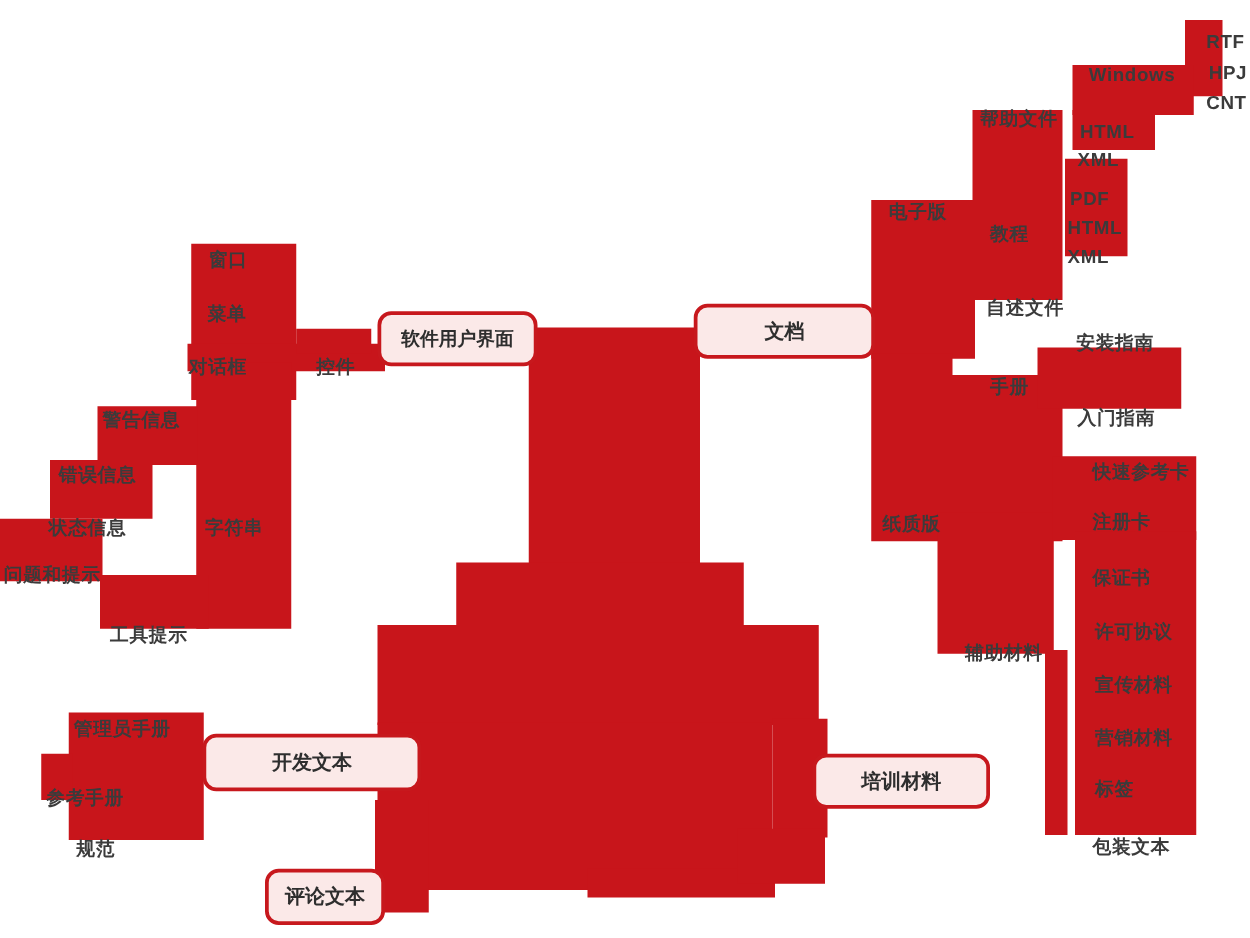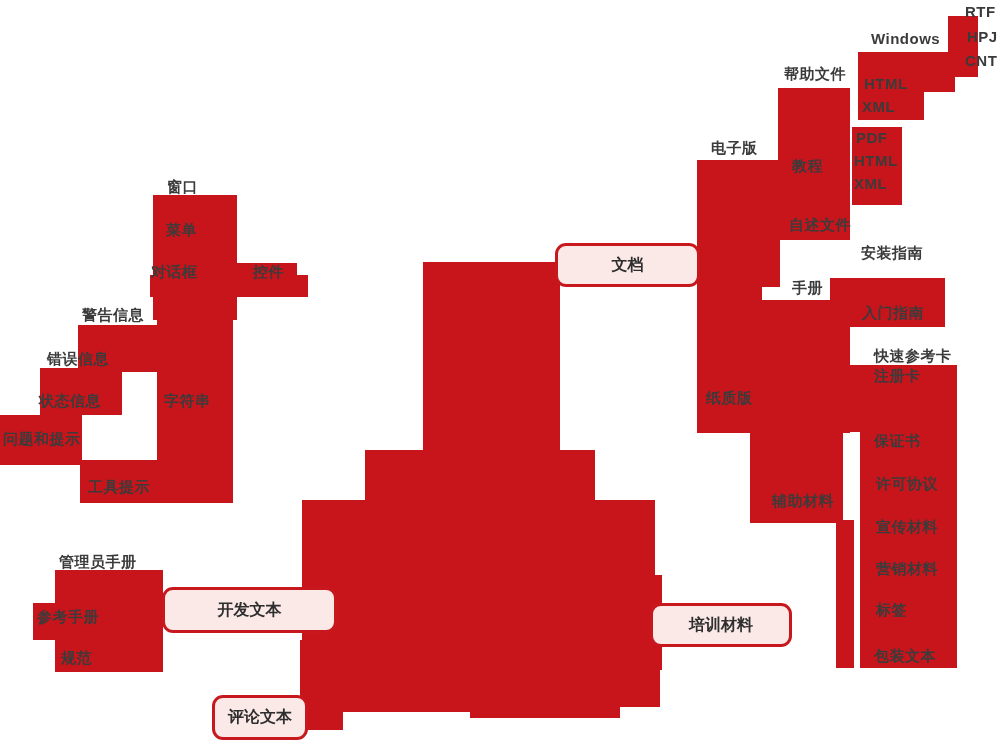--- a/index.html
+++ b/index.html
@@ -17,21 +17,21 @@
   .shape{position:absolute;background:var(--red);}
   .box{
     position:absolute;background:var(--box-bg);
     border:3px solid var(--box-border);border-radius:11px;
     display:flex;align-items:center;justify-content:center;
     font-weight:700;font-size:16px;color:#2E2E2E;
     box-sizing:border-box;white-space:nowrap;
   }
   .lbl{
     position:absolute;font-weight:700;font-size:15px;color:var(--label);
-    white-space:nowrap;line-height:1.1;letter-spacing:0.5px;
+    white-space:nowrap;line-height:1.1;letter-spacing:0.5px;margin-top:22px;
   }
   .center-title{
     position:absolute;color:var(--title);font-weight:700;font-size:25px;
     white-space:nowrap;letter-spacing:1px;
   }
 </style>
 </head>
 <body>
 
 <div class="canvas">
@@ -61,20 +61,21 @@
   <div class="shape" style="left:33px;top:603px;width:25px;height:37px"></div>
   <div class="shape" style="left:423px;top:262px;width:137px;height:195px"></div>
   <div class="shape" style="left:365px;top:450px;width:230px;height:60px"></div>
   <div class="shape" style="left:302px;top:500px;width:353px;height:80px"></div>
   <div class="shape" style="left:302px;top:578px;width:316px;height:134px"></div>
   <div class="shape" style="left:470px;top:695px;width:150px;height:23px"></div>
   <div class="shape" style="left:618px;top:575px;width:44px;height:95px"></div>
   <div class="shape" style="left:590px;top:663px;width:70px;height:44px"></div>
   <div class="shape" style="left:300px;top:640px;width:43px;height:90px"></div>
 
+  <div class="box" style="left:302px;top:249px;width:128px;height:44px;font-size:15px">软件用户界面</div>
   <div class="box" style="left:555px;top:243px;width:145px;height:44px">文档</div>
   <div class="box" style="left:162px;top:587px;width:175px;height:46px">开发文本</div>
   <div class="box" style="left:650px;top:603px;width:142px;height:44px">培训材料</div>
   <div class="box" style="left:212px;top:695px;width:96px;height:45px">评论文本</div>
 
   <span class="lbl" style="left:167px;top:179px">窗口</span>
   <span class="lbl" style="left:166px;top:222px">菜单</span>
   <span class="lbl" style="left:151px;top:264px">对话框</span>
   <span class="lbl" style="left:253px;top:264px">控件</span>
   <span class="lbl" style="left:82px;top:307px">警告信息</span>
@@ -96,21 +97,21 @@
   <span class="lbl" style="left:856px;top:130px">PDF</span>
   <span class="lbl" style="left:854px;top:153px">HTML</span>
   <span class="lbl" style="left:854px;top:176px">XML</span>
   <span class="lbl" style="left:789px;top:217px">自述文件</span>
   <span class="lbl" style="left:792px;top:280px">手册</span>
   <span class="lbl" style="left:861px;top:245px">安装指南</span>
   <span class="lbl" style="left:862px;top:305px">入门指南</span>
   <span class="lbl" style="left:874px;top:348px">快速参考卡</span>
   <span class="lbl" style="left:706px;top:390px">纸质版</span>
   <span class="lbl" style="left:772px;top:493px">辅助材料</span>
-  <span class="lbl" style="left:874px;top:368px">注册卡</span>
+  <span class="lbl" style="left:874px;top:388px">注册卡</span>
   <span class="lbl" style="left:874px;top:433px">保证书</span>
   <span class="lbl" style="left:876px;top:476px">许可协议</span>
   <span class="lbl" style="left:876px;top:519px">宣传材料</span>
   <span class="lbl" style="left:876px;top:561px">营销材料</span>
   <span class="lbl" style="left:876px;top:602px">标签</span>
   <span class="lbl" style="left:874px;top:648px">包装文本</span>
 
   <span class="lbl" style="left:59px;top:554px">管理员手册</span>
   <span class="lbl" style="left:37px;top:609px">参考手册</span>
   <span class="lbl" style="left:61px;top:650px">规范</span>

